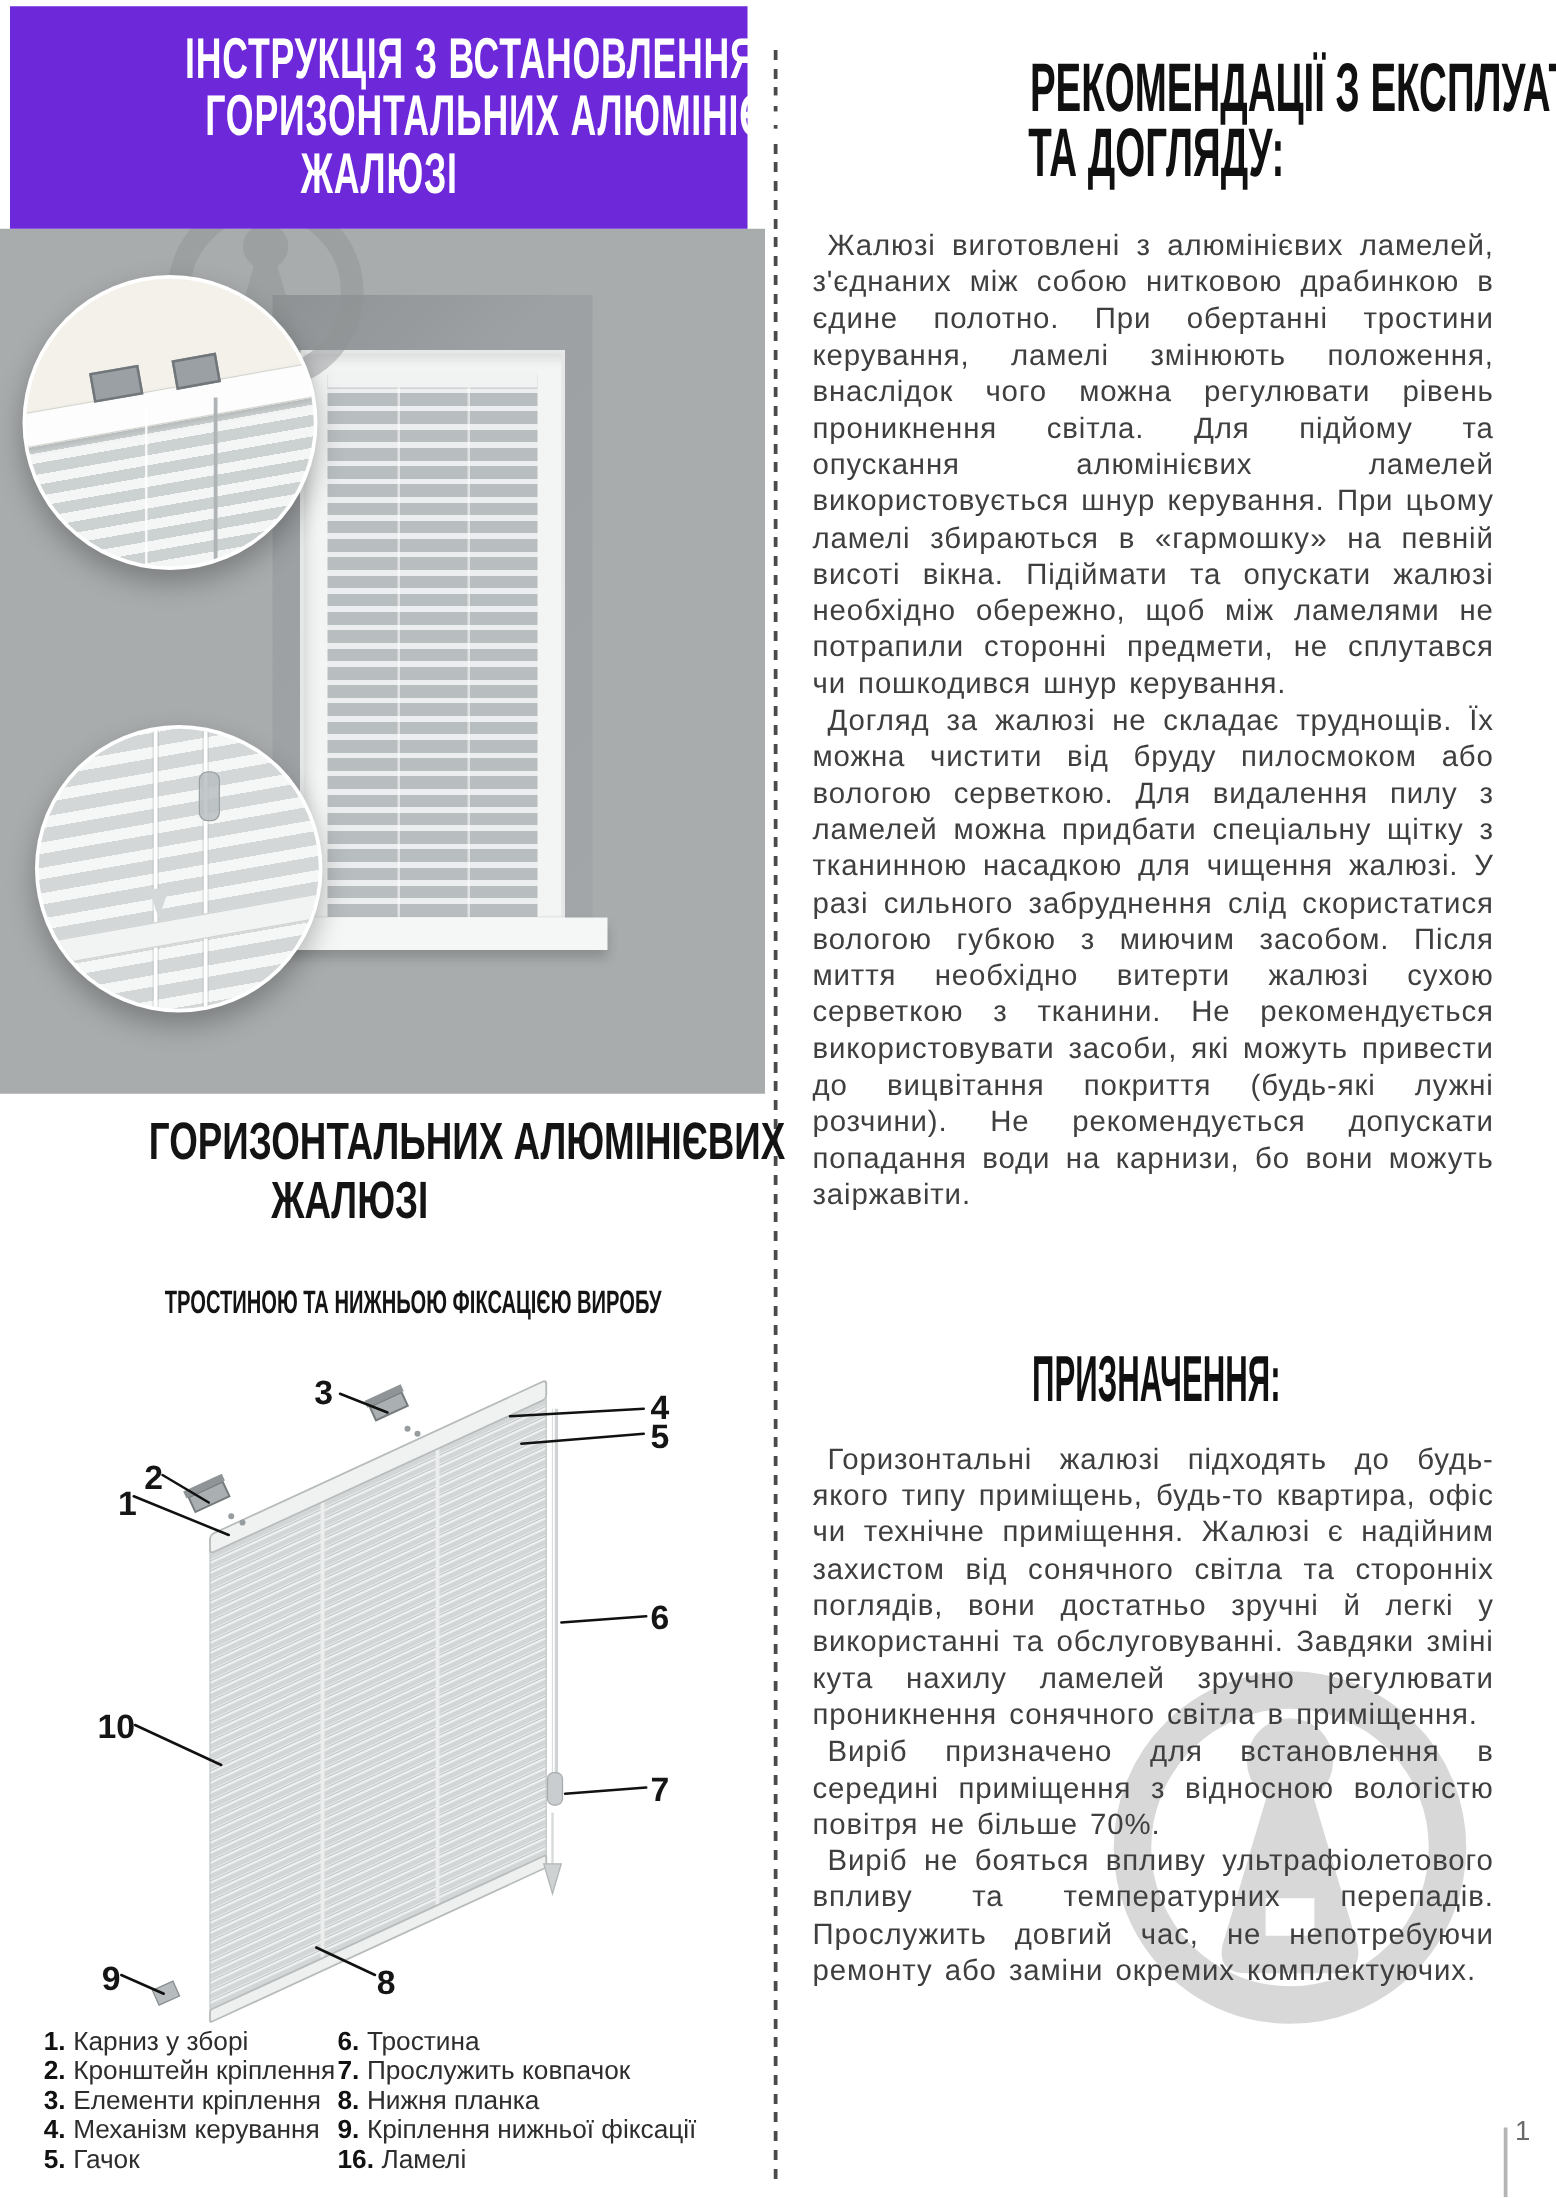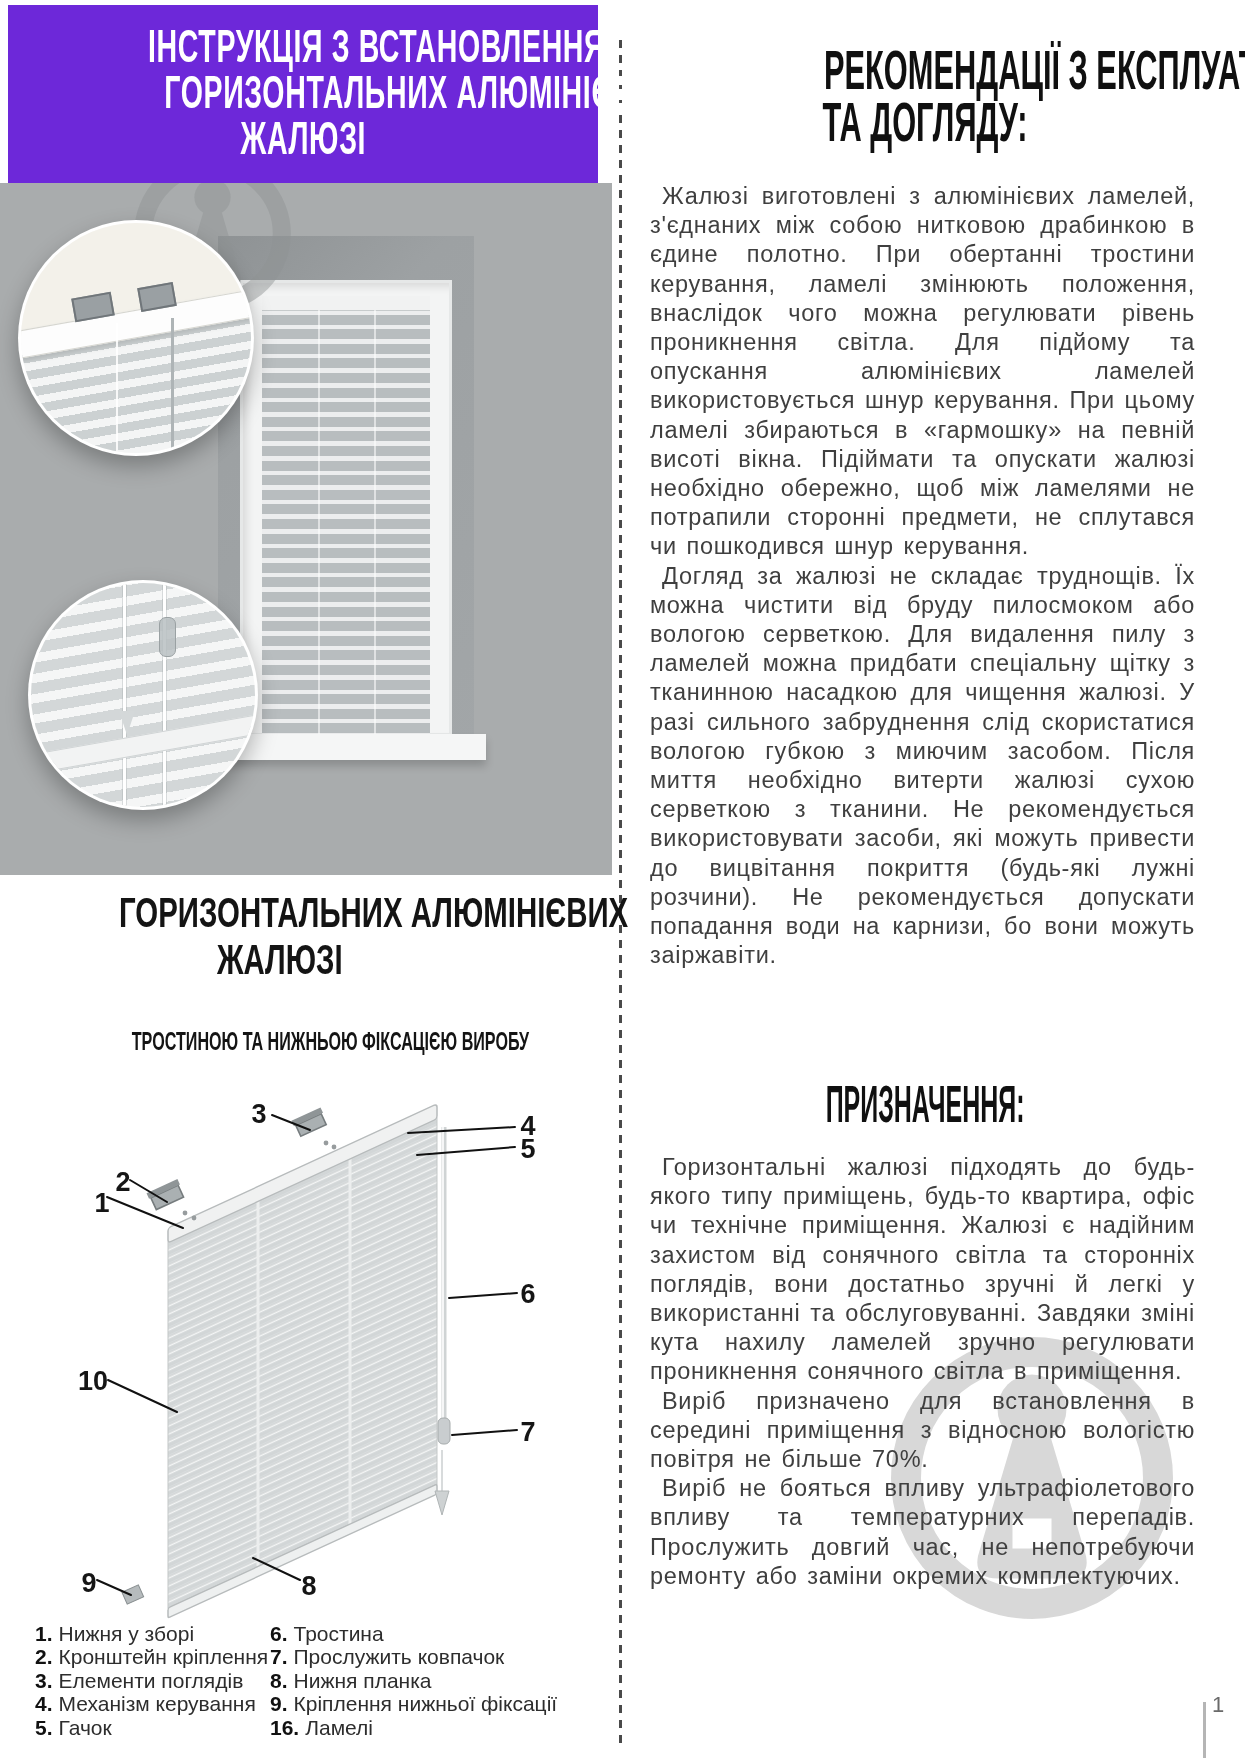--- a/index.html
+++ b/index.html
@@ -211,23 +211,23 @@
     <text x="508" y="50" text-anchor="middle">4</text>
     <text x="508" y="73" text-anchor="middle">5</text>
     <text x="508" y="218" text-anchor="middle">6</text>
     <text x="508" y="356" text-anchor="middle">7</text>
     <text x="289" y="510" text-anchor="middle">8</text>
     <text x="69" y="507" text-anchor="middle">9</text>
     <text x="73" y="305" text-anchor="middle">10</text>
   </svg>
 
   <div class="abs legend-col legend1">
-    <div class="row"><span class="num">1.</span><span class="lbl">Нижня у зборі</span></div>
+    <div class="row"><span class="num">1.</span><span class="lbl">Карниз у зборі</span></div>
     <div class="row"><span class="num">2.</span><span class="lbl">Кронштейн кріплення</span></div>
-    <div class="row"><span class="num">3.</span><span class="lbl">Елементи поглядів</span></div>
+    <div class="row"><span class="num">3.</span><span class="lbl">Елементи кріплення</span></div>
     <div class="row"><span class="num">4.</span><span class="lbl">Механізм керування</span></div>
     <div class="row"><span class="num">5.</span><span class="lbl">Гачок</span></div>
   </div>
   <div class="abs legend-col legend2">
     <div class="row"><span class="num">6.</span><span class="lbl">Тростина</span></div>
     <div class="row"><span class="num">7.</span><span class="lbl">Прослужить ковпачок</span></div>
     <div class="row"><span class="num">8.</span><span class="lbl">Нижня планка</span></div>
     <div class="row"><span class="num">9.</span><span class="lbl">Кріплення нижньої фіксації</span></div>
     <div class="row"><span class="num">16.</span><span class="lbl">Ламелі</span></div>
   </div>

